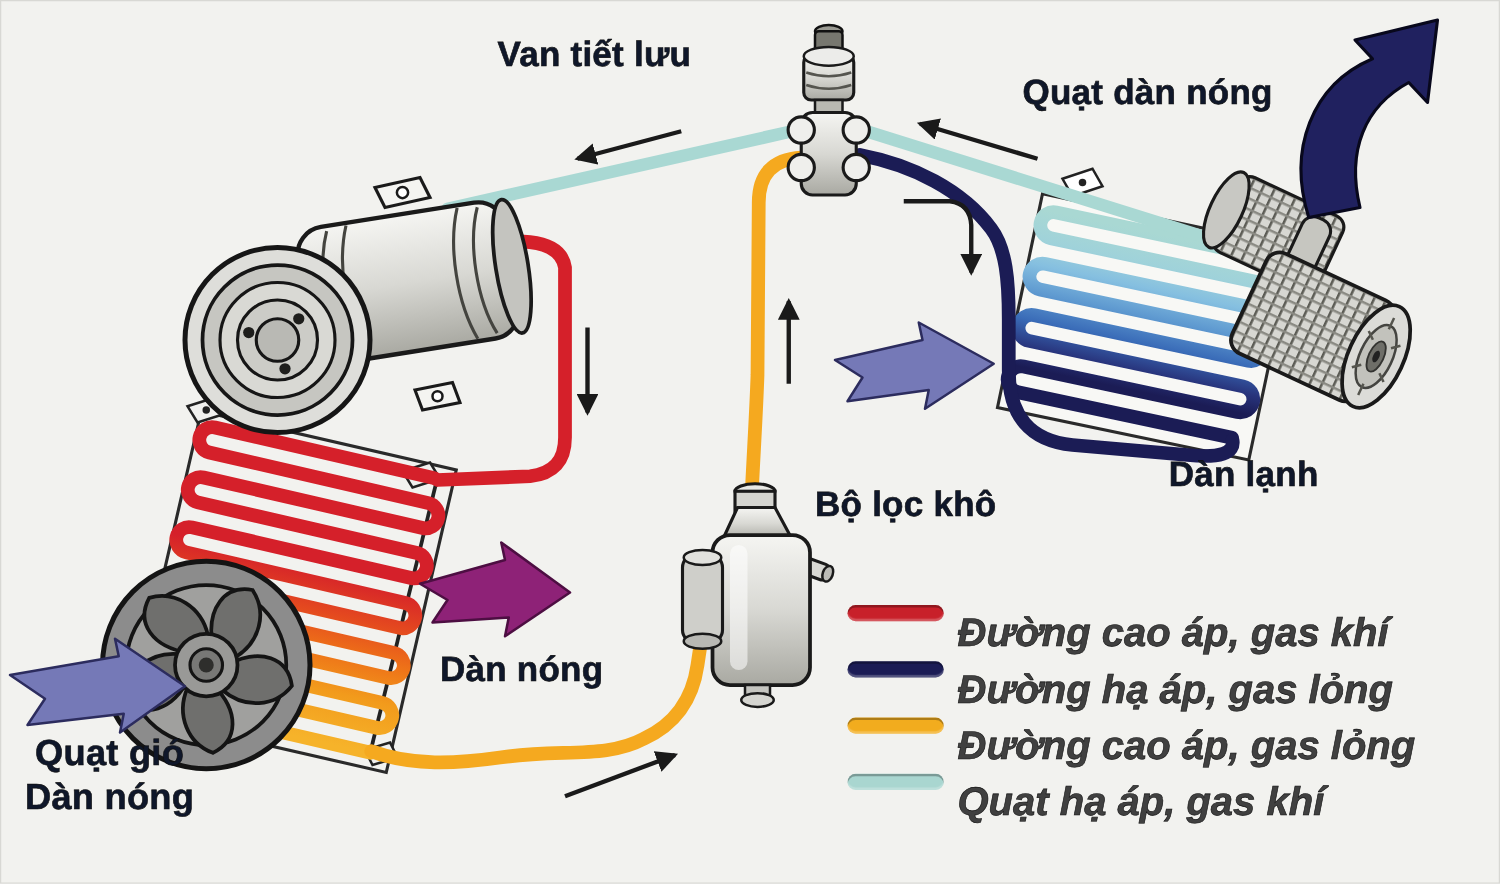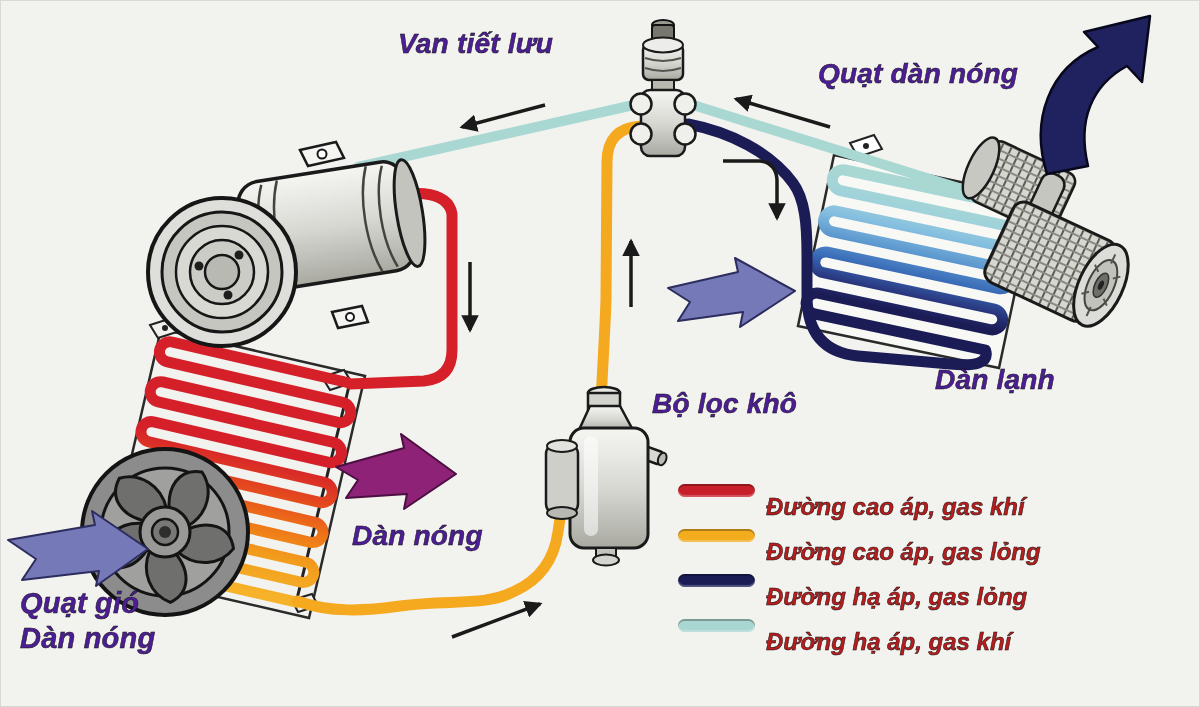--- a/index.html
+++ b/index.html
@@ -1,26 +1,26 @@
 <!DOCTYPE html>
 <html style="--c-bg: #f2f2ef; --c-ink: #111111; --c-pipe-high-gas: #d5202a; --c-pipe-high-liquid: #f5a91f; --c-pipe-low-liquid: #1b1c55; --c-pipe-low-gas: #a9d8d3; --c-coil-orange: #ee7218; --c-airflow-cool: #7579b7; --c-airflow-hot: #8e2277; --c-airflow-out: #20215f; --c-metal-light: #f5f5f2; --c-metal-dark: #a9a9a2; --c-fan-gray: #8c8c8c;"><head>
 <meta charset="utf-8">
 <style>
   html,body{margin:0;padding:0;background:#e8e8e6;}
   .stage{position:relative;width:1200px;height:707px;background:var(--c-bg,#f2f2ef);
          overflow:hidden;font-family:"Liberation Sans",sans-serif;box-shadow:inset 0 0 0 1px #d8d8d4;}
   .stage svg{position:absolute;left:0;top:0;}
-  .lbl{position:absolute;font-style:italic;font-weight:700;font-size:28px;color:#4c1d95;
-       white-space:nowrap;letter-spacing:.2px;-webkit-text-stroke:.5px #101010;}
+  .lbl{position:absolute;font-weight:700;font-size:28px;color:#0f172a;
+       white-space:nowrap;letter-spacing:.2px;text-align:center;-webkit-text-stroke:.5px #101010;}
   .lbl.two{line-height:1.22;font-size:29px;}
   .legend{position:absolute;left:678px;top:468px;display:flex;flex-direction:column;}
   .legend-row{display:flex;align-items:center;height:45px;gap:11px;}
   .swatch{width:77px;height:13px;border-radius:7px;flex:0 0 auto;
           box-shadow:inset 0 2px 0 rgba(0,0,0,.28), inset 0 -2px 1px rgba(255,255,255,.25);}
-  .legend-label{font-style:italic;font-weight:700;font-size:24px;color:#b91c1c;
+  .legend-label{font-style:italic;font-weight:700;font-size:32px;color:#404040;
                 white-space:nowrap;margin-top:32px;-webkit-text-stroke:.5px #101010;}
 </style>
 </head>
 <body>
 
 <div class="stage">
 
 <svg width="1200" height="707" viewBox="0 0 1200 707">
   <defs>
     <marker id="ah" viewBox="0 0 10 10" refX="8.5" refY="5" markerWidth="5" markerHeight="5" orient="auto-start-reverse">
@@ -204,26 +204,26 @@
   <div>Quạt gió</div>
   <div>Dàn nóng</div>
 </div>
 
 <div class="legend">
   <div class="legend-row">
     <span class="swatch" style="background: rgb(200, 32, 42);"></span>
     <span class="legend-label">Đường cao áp, gas khí</span>
   </div>
   <div class="legend-row">
+    <span class="swatch" style="background: rgb(27, 28, 85);"></span>
+    <span class="legend-label">Đường hạ áp, gas lỏng</span>
+  </div>
+  <div class="legend-row">
     <span class="swatch" style="background: rgb(242, 172, 30);"></span>
     <span class="legend-label">Đường cao áp, gas lỏng</span>
   </div>
   <div class="legend-row">
-    <span class="swatch" style="background: rgb(27, 28, 85);"></span>
-    <span class="legend-label">Đường hạ áp, gas lỏng</span>
-  </div>
-  <div class="legend-row">
     <span class="swatch" style="background: rgb(169, 214, 208);"></span>
-    <span class="legend-label">Đường hạ áp, gas khí</span>
+    <span class="legend-label">Quạt hạ áp, gas khí</span>
   </div>
 </div>
 
 </div>
 
 </body></html>

